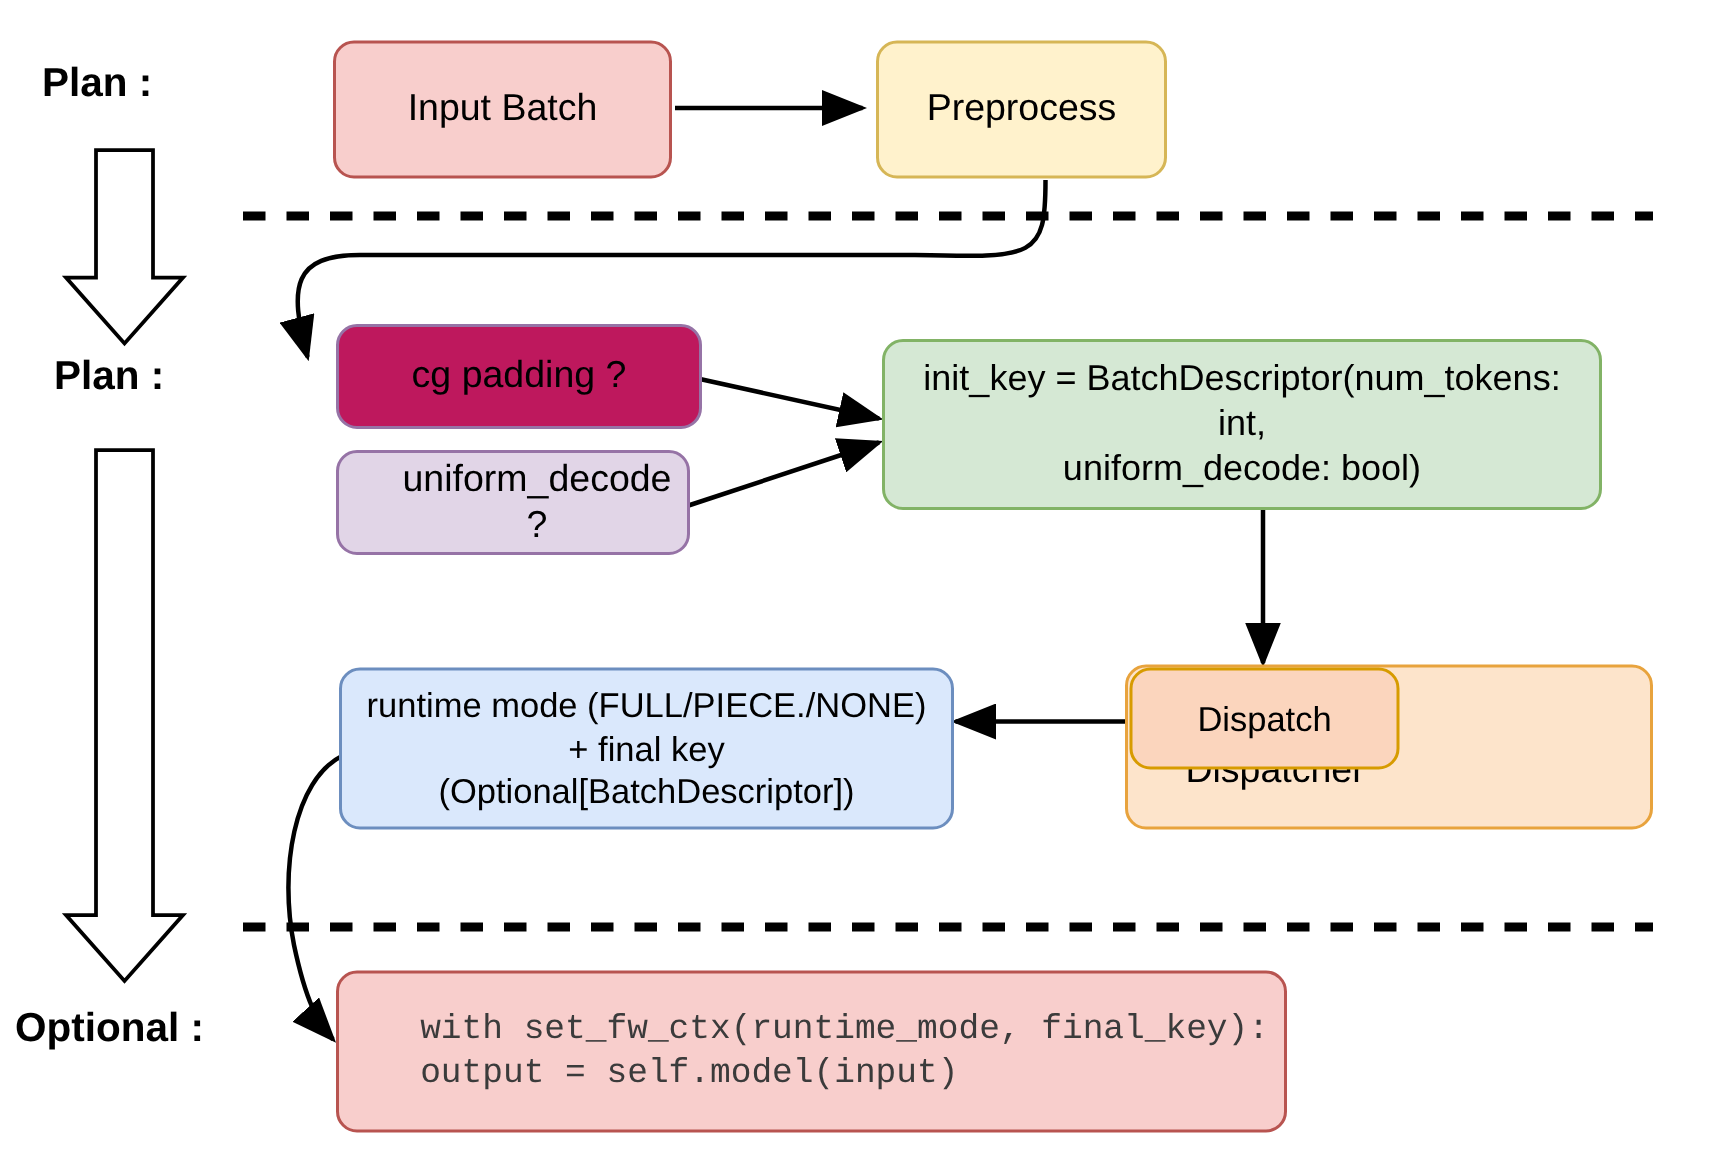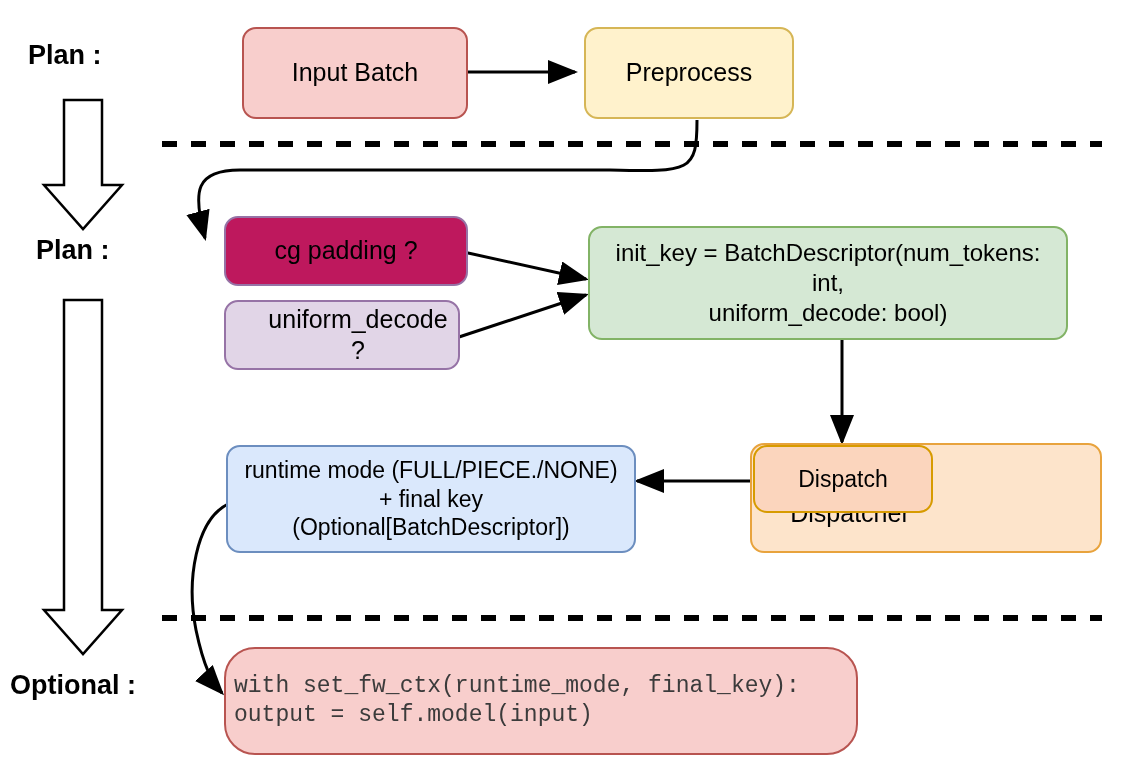--- a/index.html
+++ b/index.html
@@ -46,24 +46,23 @@
     color: #000000;
     line-height: 1.25;
   }
   .node-text {
     display: block;
     white-space: pre-line;
     padding: 0 10px;
   }
   .node.code {
     font-family: "Liberation Mono", monospace;
-    justify-content: flex-start;
+    justify-content: flex-end;
     font-size: 23px;
     letter-spacing: 0px;
-    border-radius: 31px;
   }
   .node.code .node-text {
     text-align: left;
     padding-left: 8px;
     color: #3b3b3b;
   }
 </style>
 </head>
 <body>
 
@@ -95,25 +94,25 @@
 
     <polygon points="64,100 102,100 102,185 122,185 83,229 44,185 64,185" fill="#ffffff" stroke="#000000" stroke-width="2.5" stroke-linejoin="miter"></polygon>
     <polygon points="64,300 102,300 102,610 122,610 83,654 44,610 64,610" fill="#ffffff" stroke="#000000" stroke-width="2.5" stroke-linejoin="miter"></polygon>
   </svg>
 
   <div class="stage-label" style="left:28px; top:40px;">Plan :</div>
   <div class="stage-label" style="left:36px; top:235px;">Plan :</div>
   <div class="stage-label" style="left:10px; top:670px;">Optional :</div>
 
   <div class="node" style="left:222px; top:27px; width:226px; height:92px;
-              background:#f8cecc; border-color:#b85450; font-size:25px;margin-left:20px;">
+              background:#f8cecc; border-color:#b85450; font-size:25px;">
     <span class="node-text">Input Batch</span>
   </div>
 
-  <div class="node" style="left:584px; top:27px; width:210px; height:92px;
+  <div class="node" style="left:584px; top:27px; width:194px; height:92px;
               background:#fff2cc; border-color:#d6b656; font-size:25px;">
     <span class="node-text">Preprocess</span>
   </div>
 
   <div class="node" style="left:224px; top:216px; width:244px; height:70px;
               background:#be185d; border-color:#9673a6; font-size:25px;">
     <span class="node-text">cg padding ?</span>
   </div>
 
   <div class="node" style="left:224px; top:300px; width:236px; height:70px;

